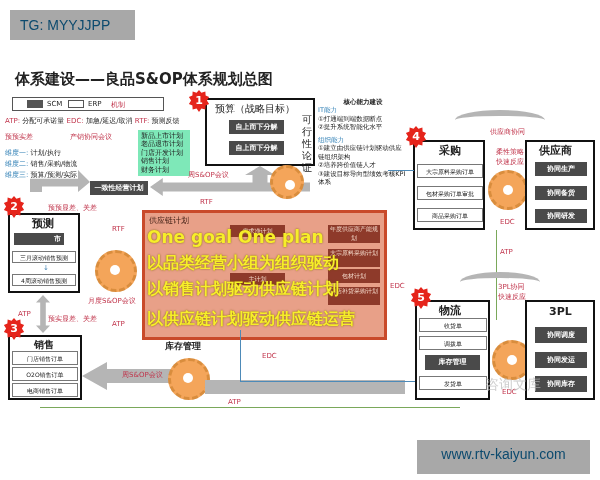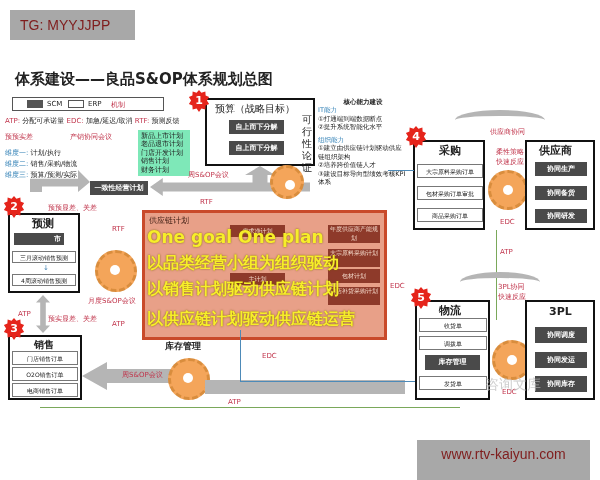--- a/index.html
+++ b/index.html
@@ -1,19 +1,19 @@
 <!DOCTYPE html>
 <html><head>
 <meta charset="utf-8">
 <style>
   * { box-sizing: border-box; margin: 0; padding: 0; }
   body { width: 600px; height: 480px; background: #fff; position: relative; overflow: hidden;
          font-family: "DejaVu Sans", "Liberation Sans", sans-serif; color: #222; }
   .abs { position: absolute; }
-  .wm { background: #a8a8a8; color: #7f1d1d; font-family: "Liberation Sans", sans-serif; }
+  .wm { background: #a8a8a8; color: #0c4a6e; font-family: "Liberation Sans", sans-serif; }
   .title { font-weight: bold; font-size: 15px; }
   .small { font-size: 7px; line-height: 1.25; }
   .red { color: #c0334a; }
   .blue { color: #2f7fb5; }
   .box { border: 2px solid #111; background: #fff; }
   .darkbtn { background: #4a4a4a; color: #fff; font-size: 7px; text-align: center; font-weight: bold; }
   .whitebtn { background: #fff; border: 1px solid #777; font-size: 7px; text-align: center; }
   .badge { width: 22px; height: 22px; background: #e5241b; color: #fff; font-size: 11px; font-weight: bold;
            text-align: center; line-height: 22px; clip-path: polygon(50% 0%,61% 12%,79% 7%,80% 25%,96% 32%,86% 48%,96% 64%,80% 71%,79% 89%,61% 84%,50% 100%,39% 84%,21% 89%,20% 71%,4% 64%,14% 48%,4% 32%,20% 25%,21% 7%,39% 12%); }
   .gear { width: 40px; height: 40px; border-radius: 50%; background: #f4a55a; border: 3px dashed #d98d3d; }
@@ -190,13 +190,13 @@
   <div class="abs darkbtn" style="left:8px;top:25px;width:52px;height:16px;line-height:16px;">协同调度</div>
   <div class="abs darkbtn" style="left:8px;top:50px;width:52px;height:16px;line-height:16px;">协同发运</div>
   <div class="abs darkbtn" style="left:8px;top:74px;width:52px;height:16px;line-height:16px;">协同库存</div>
 </div>
 
 <div class="abs bline" style="left:388px;top:170px;width:26px;height:1px;border-width:1px 0 0 0;"></div>
 <div class="abs bline" style="left:240px;top:330px;width:175px;height:52px;border-width:0 0 1px 1px;"></div>
 
 <div class="abs" style="left:485px;top:376px;font-size:14px;color:rgba(190,190,190,0.75);">咨询文库</div>
 
-<div class="abs wm" style="left:417px;top:440px;width:173px;height:40px;font-size:14px;line-height:29px;text-align:center;">www.rtv-kaiyun.com</div>
+<div class="abs wm" style="left:417px;top:440px;width:173px;height:34px;font-size:14px;line-height:29px;text-align:center;">www.rtv-kaiyun.com</div>
 
 </body></html>

